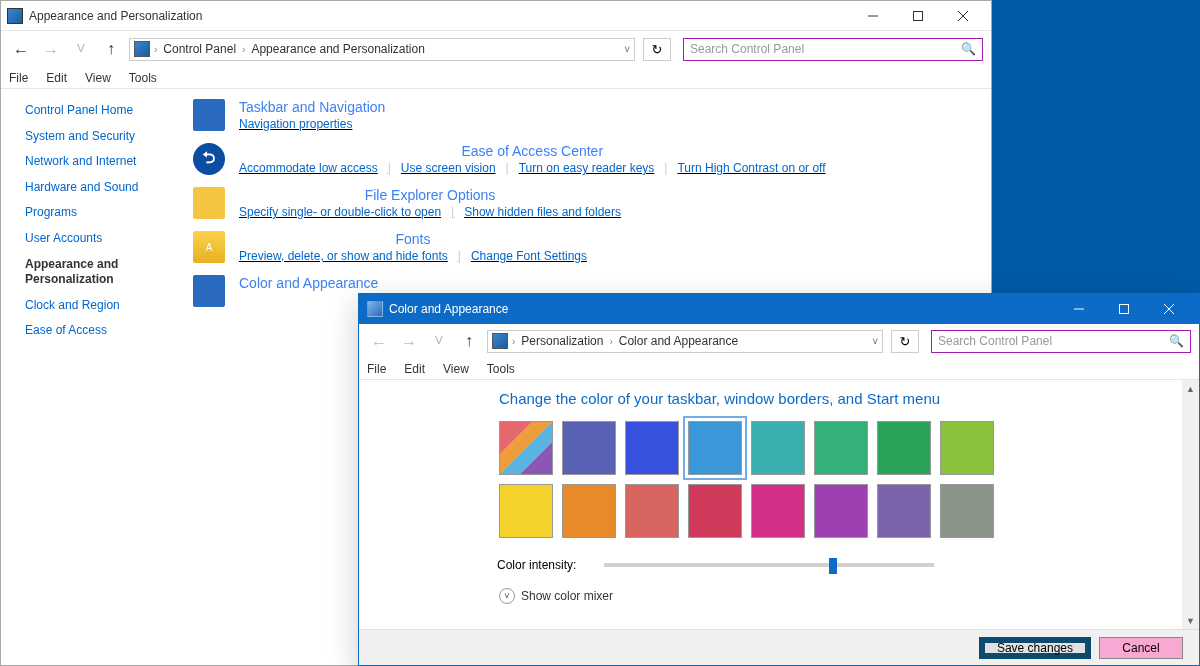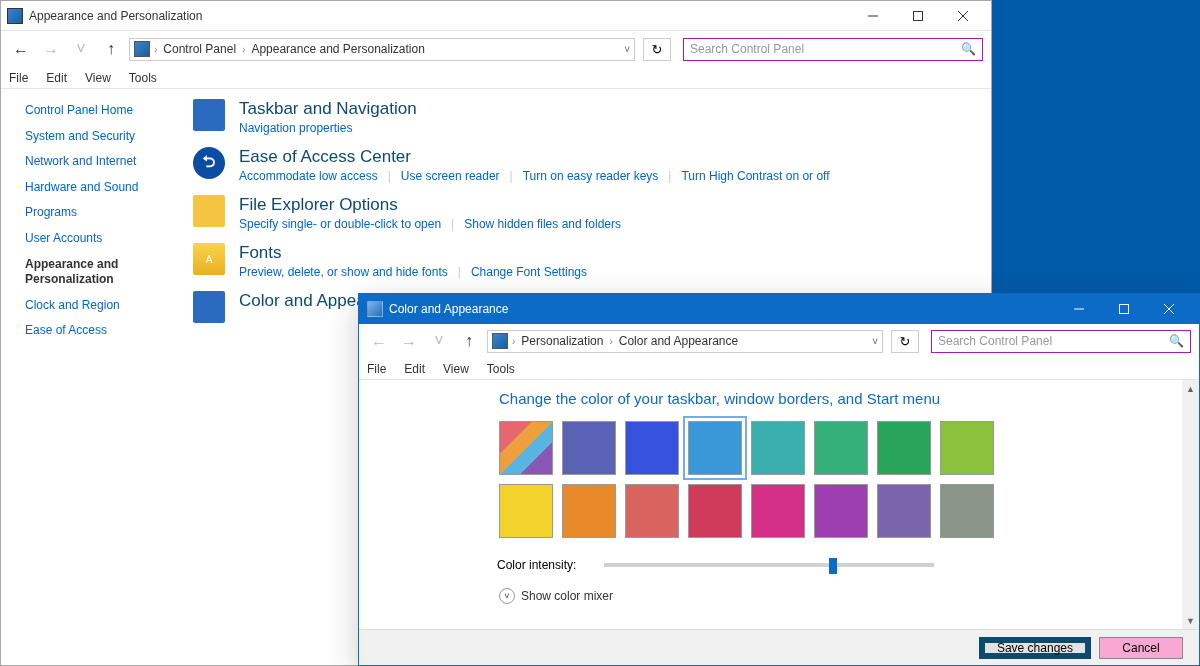--- a/index.html
+++ b/index.html
@@ -33,22 +33,22 @@
 .left-panel { width:172px; padding:14px 0 0 24px; font-size:12px; }
 .left-panel a { display:block; color:#06c; text-decoration:none; margin-bottom:10px; line-height:1.3; }
 .left-panel a.bold { font-weight:600; color:#333; }
 
 .right-panel { flex:1; padding:10px 20px; }
 .cat { display:flex; gap:14px; margin-bottom:12px; align-items:flex-start; }
 .cat-icon { width:32px; height:32px; background:#2a6bbf; border-radius:2px; flex-shrink:0; display:flex; align-items:center; justify-content:center; color:#fff; font-size:10px; }
 .cat-icon.yellow { background:#f5c542; }
 .cat-icon.a { background:linear-gradient(#fbd34d,#e8b020); }
 .cat-icon.eoa { background:#0a4da2; border-radius:50%; color:#fff; font-weight:bold; font-size:16px;}
-.cat-body h3 { font-size:17px; color:#0c4a6e; font-weight:400; margin-bottom:2px; }
-.cat-links { font-size:12px; display:flex; flex-wrap:wrap; gap:0; }
+.cat-body h3 { font-size:14px; color:#3b82f6; font-weight:400; margin-bottom:2px;text-align:center; }
+.cat-links { font-size:12px; display:flex; flex-wrap:wrap; gap:0;text-decoration:underline; }
 .cat-links a { color:#06c; text-decoration:none; }
 .cat-sep { color:#ccc; margin:0 10px; }
 
 
 .win-overlay { position:absolute; left:358px; top:293px; width:842px; height:373px; background:#fff; border:1px solid #0b6bc7; box-shadow:0 10px 30px rgba(0,0,0,.2); }
 .overlay-title { height:30px; background:#0b6bc7; display:flex; align-items:center; padding:0 8px; color:#fff; font-size:12px; }
 .overlay-title .win-btns .win-btn { color:#fff; width:45px; height:30px; }
 .overlay-title-icon { width:16px; height:16px; margin-right:6px; background:linear-gradient(135deg,#7fb4e8,#2a6bbf); border:1px solid #fff3; }
 
 .overlay .nav-bar { height:34px; }
@@ -152,21 +152,21 @@
       </div>
     </div>
   </div>
   <div class="cat">
     <div class="cat-icon eoa">⮌</div>
     <div class="cat-body">
       <h3>Ease of Access Center</h3>
       <div class="cat-links">
         <a href="#">Accommodate low access</a>
               <span class="cat-sep">|</span>
-              <a href="#">Use screen reader</a>
+              <a href="#">Use screen vision</a>
               <span class="cat-sep">|</span>
               <a href="#">Turn on easy reader keys</a>
               <span class="cat-sep">|</span>
               <a href="#">Turn High Contrast on or off</a>
       </div>
     </div>
   </div>
   <div class="cat">
     <div class="cat-icon yellow"></div>
     <div class="cat-body">

